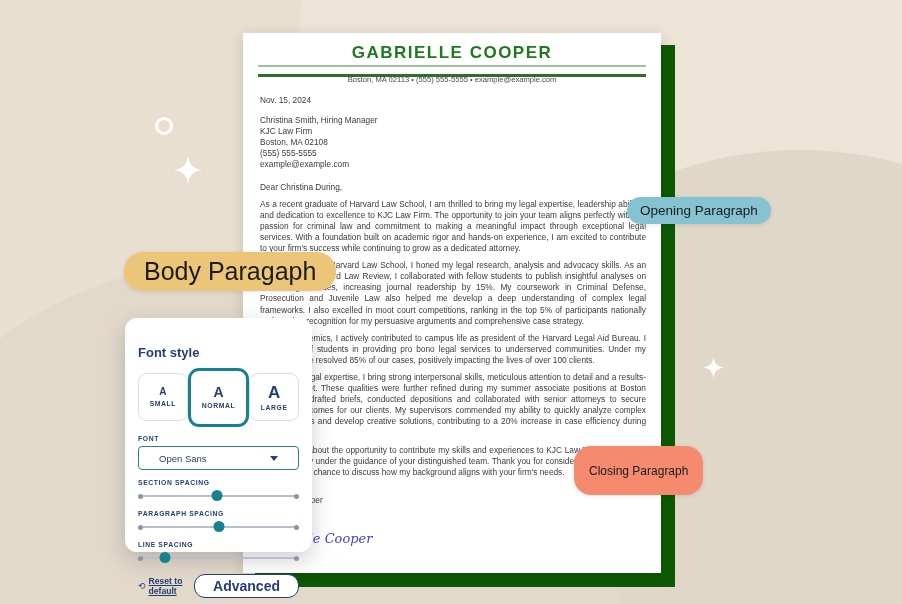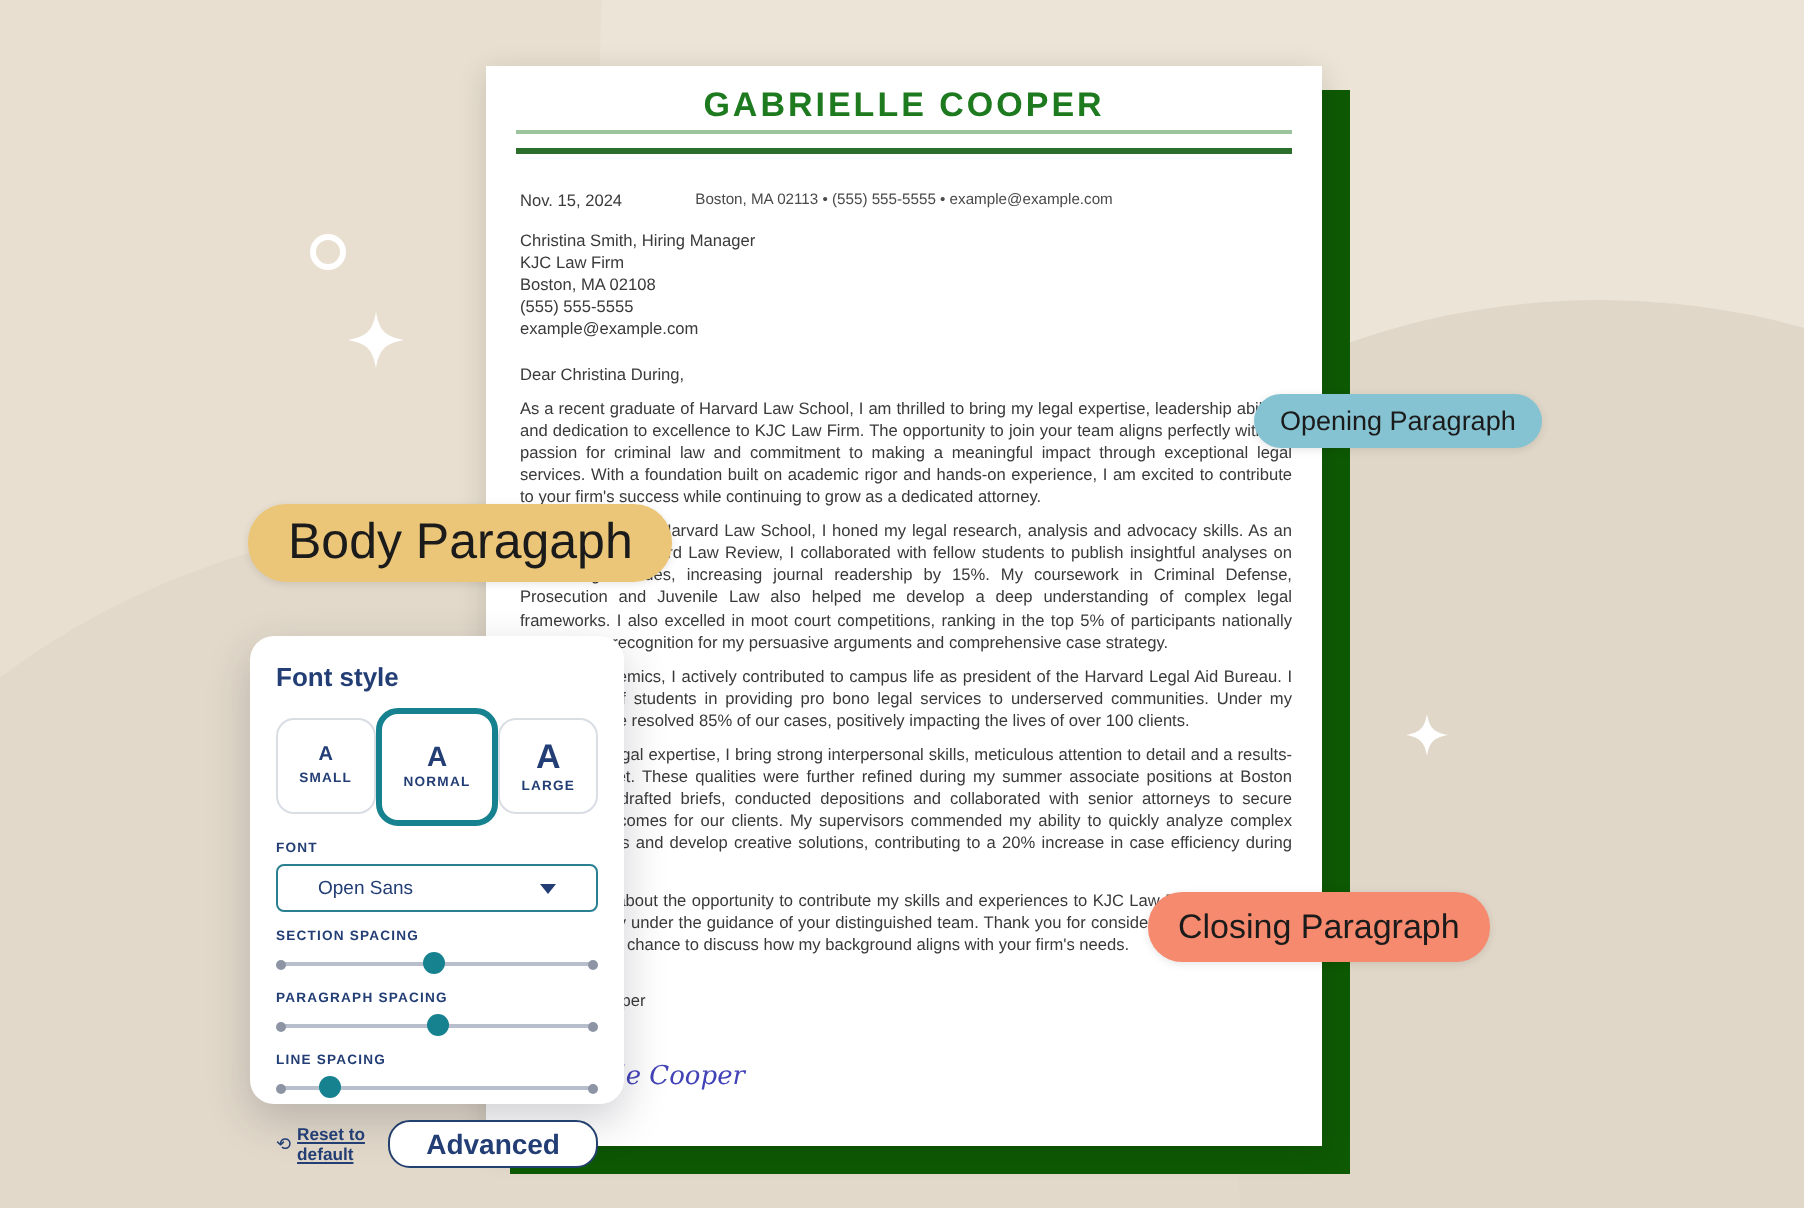--- a/index.html
+++ b/index.html
@@ -15,38 +15,38 @@
   .sparkle{position:absolute;}
   .sparkle svg{display:block;}
   .sparkle-left{left:174px;top:156px;width:28px;height:28px;}
   .sparkle-right{left:703px;top:357px;width:21px;height:21px;}
   
   .green-offset{position:absolute;left:255px;top:45px;width:420px;height:542px;background:#0e5a04;}
   .doc{position:absolute;left:243px;top:33px;width:418px;height:540px;background:#ffffff;box-shadow:0 3px 14px rgba(0,0,0,.14);}
   .doc-name{position:absolute;top:10px;left:0;right:0;text-align:center;color:#1e7a1e;font-size:17px;font-weight:bold;letter-spacing:1.5px;}
   .doc-rule{position:absolute;top:32px;left:15px;right:15px;height:7px;
     border-top:2px solid #9cc49c;border-bottom:3px solid #2c6e2c;}
-  .doc-contact{position:absolute;top:42px;left:0;right:0;text-align:center;font-size:7.6px;color:#4a4a4a;margin-top:20px;}
+  .doc-contact{position:absolute;top:42px;left:0;right:0;text-align:center;font-size:7.6px;color:#4a4a4a;}
   .letter-body{position:absolute;left:17px;right:15px;top:62px;font-size:8.3px;line-height:11.1px;color:#3a3a3a;}
   .l-date{margin-bottom:9px;}
   .l-recipient div{white-space:nowrap;}
   .l-salutation{margin-top:11px;margin-bottom:6px;}
   .l-para{margin-bottom:6px;text-align:justify;}
   .l-closing{margin-top:1px;}
   .l-signed{margin-top:0;}
   .l-signature{margin-top:27px;color:#4343b8;font-family:"DejaVu Serif",serif;font-style:italic;font-size:13px;}
   
   .badge{position:absolute;display:flex;align-items:center;color:#1b1b1b;font-weight:normal;white-space:nowrap;box-shadow:0 1px 4px rgba(0,0,0,.10);}
   .badge-opening{left:627px;top:197px;height:27px;padding:0 13px;border-radius:14px;font-size:13.5px;background:#85c3d2;}
   .badge-body{left:124px;top:252px;height:39px;padding:0 20px;border-radius:19px;font-size:25px;background:#ecc678;}
-  .badge-closing{left:574px;top:446px;height:35px;padding:0 15px;border-radius:17px;font-size:17px;background:#f68a6e;}
+  .badge-closing{left:574px;top:446px;height:49px;padding:0 15px;border-radius:17px;font-size:12px;background:#f68a6e;}
   
   .panel{position:absolute;left:125px;top:318px;width:187px;height:234px;background:#ffffff;border-radius:12px;
     box-shadow:0 8px 22px rgba(40,40,60,.22);padding:13px;box-sizing:border-box;color:#233e74;}
-  .panel-title{font-size:13px;font-weight:bold;}
+  .panel-title{font-size:13px;font-weight:bold;margin-top:14px;}
   .size-row{display:flex;align-items:center;justify-content:space-between;margin-top:10px;height:54px;}
   .size-btn{width:48px;height:46px;background:#fff;border:1px solid #d9dde4;border-radius:9px;
     display:flex;flex-direction:column;align-items:center;justify-content:center;gap:3px;cursor:pointer;}
   .size-btn.selected{width:56px;height:53px;border:3px solid #17828f;border-radius:11px;}
   .size-glyph{font-weight:bold;color:#233e74;line-height:1;}
   .size-btn:nth-child(1) .size-glyph{font-size:10px;}
   .size-btn:nth-child(2) .size-glyph{font-size:14px;}
   .size-btn:nth-child(3) .size-glyph{font-size:17px;}
   .tiny-label{font-size:6.8px;font-weight:bold;letter-spacing:.6px;color:#233e74;}
   .font-label{margin-top:11px;}

